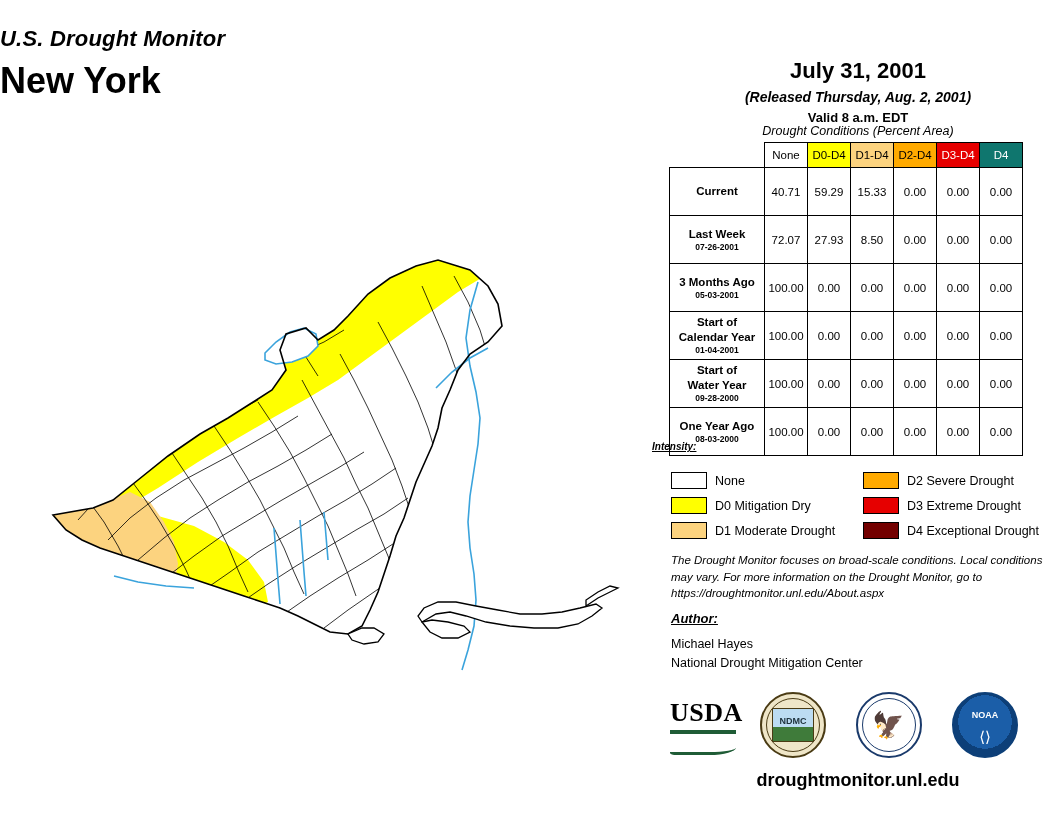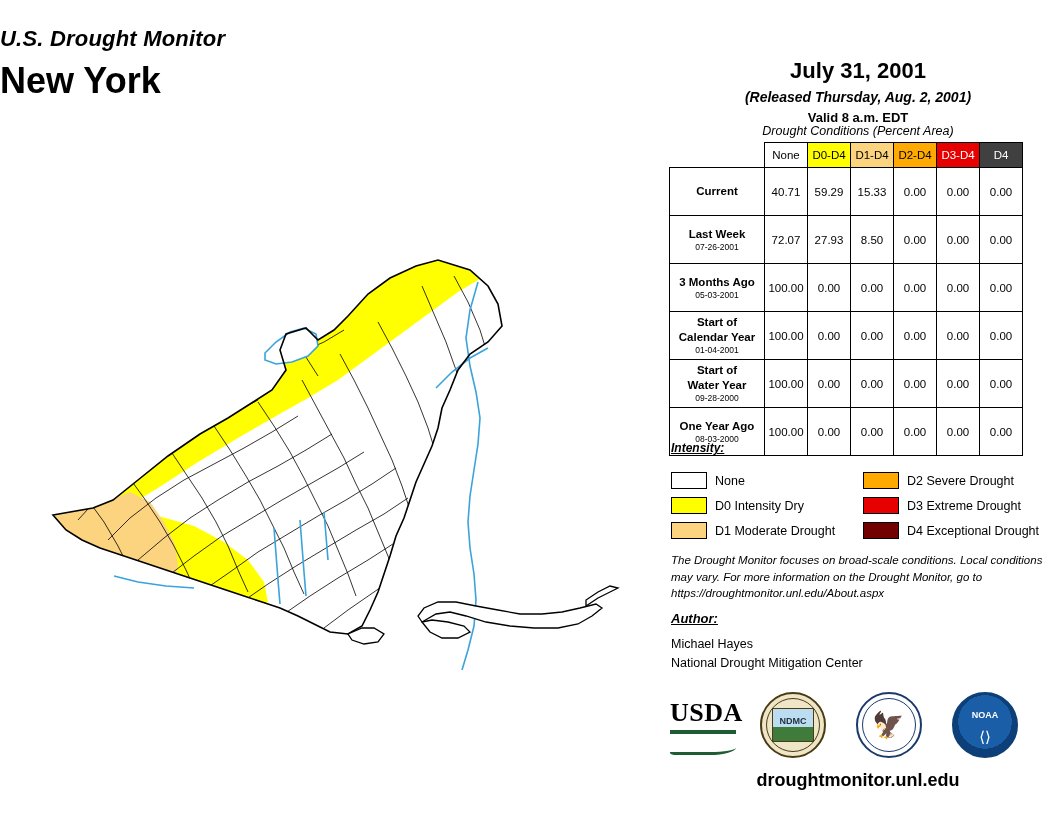--- a/index.html
+++ b/index.html
@@ -76,45 +76,45 @@
     height: 24px;
     font-size: 11.5px;
     font-weight: normal;
     width: 42px;
   }
   #cond-table .hdr.none-h { background: #ffffff; }
   #cond-table .hdr.d0 { background: #ffff00; }
   #cond-table .hdr.d1 { background: #fcd37f; }
   #cond-table .hdr.d2 { background: #ffaa00; }
   #cond-table .hdr.d3 { background: #e60000; color: #ffffff; }
-  #cond-table .hdr.d4 { background: #404040; color: #ffffff; margin-top: 25px; }
+  #cond-table .hdr.d4 { background: #0f766e; color: #ffffff; margin-top: 25px; }
   #cond-table .rowlab {
     width: 88px;
     height: 43px;
     font-weight: bold;
     font-size: 11.5px;
     line-height: 1.25;
     padding: 2px 3px;
   }
   #cond-table .rowlab .sub {
     display: block;
-    font-weight: normal;
+    font-weight: bold;
     font-size: 8.5px;
     margin-top: 1px;
   }
   #cond-table .val {
     width: 42px;
     font-size: 11.5px;
   }
   #cond-table .corner { border: none; }
 
   
   #intensity-title {
-    left: 671px; top: 441px;
-    font-size: 12px;
+    left: 652px; top: 441px;
+    font-size: 10px;
     font-style: italic;
     font-weight: bold;
     text-decoration: underline;
   }
   .legend-col { position: absolute; }
   #legend-left { left: 671px; top: 468px; }
   #legend-right { left: 863px; top: 468px; }
   .legend-item {
     display: flex;
     align-items: center;
@@ -363,21 +363,21 @@
 
 <div class="abs" id="intensity-title">Intensity:</div>
 
 <div class="legend-col" id="legend-left">
   <div class="legend-item">
     <div class="swatch" style="background:#ffffff"></div>
     <div class="legend-label">None</div>
   </div>
   <div class="legend-item">
     <div class="swatch" style="background:#ffff00"></div>
-    <div class="legend-label">D0 Intensity Dry</div>
+    <div class="legend-label">D0 Mitigation Dry</div>
   </div>
   <div class="legend-item">
     <div class="swatch" style="background:#fcd37f"></div>
     <div class="legend-label">D1 Moderate Drought</div>
   </div>
 </div>
 
 <div class="legend-col" id="legend-right">
   <div class="legend-item">
     <div class="swatch" style="background:#ffaa00"></div>

